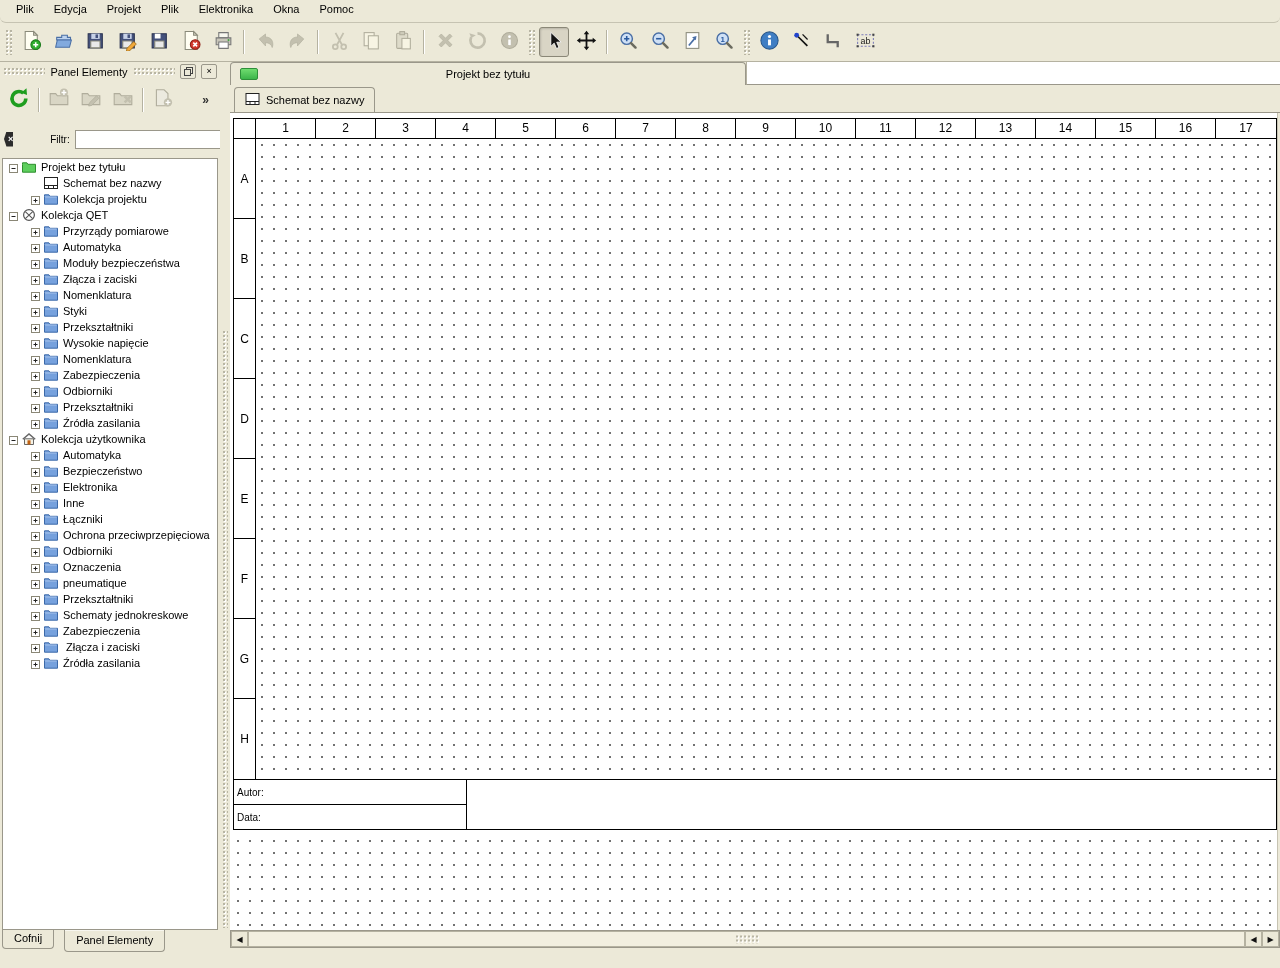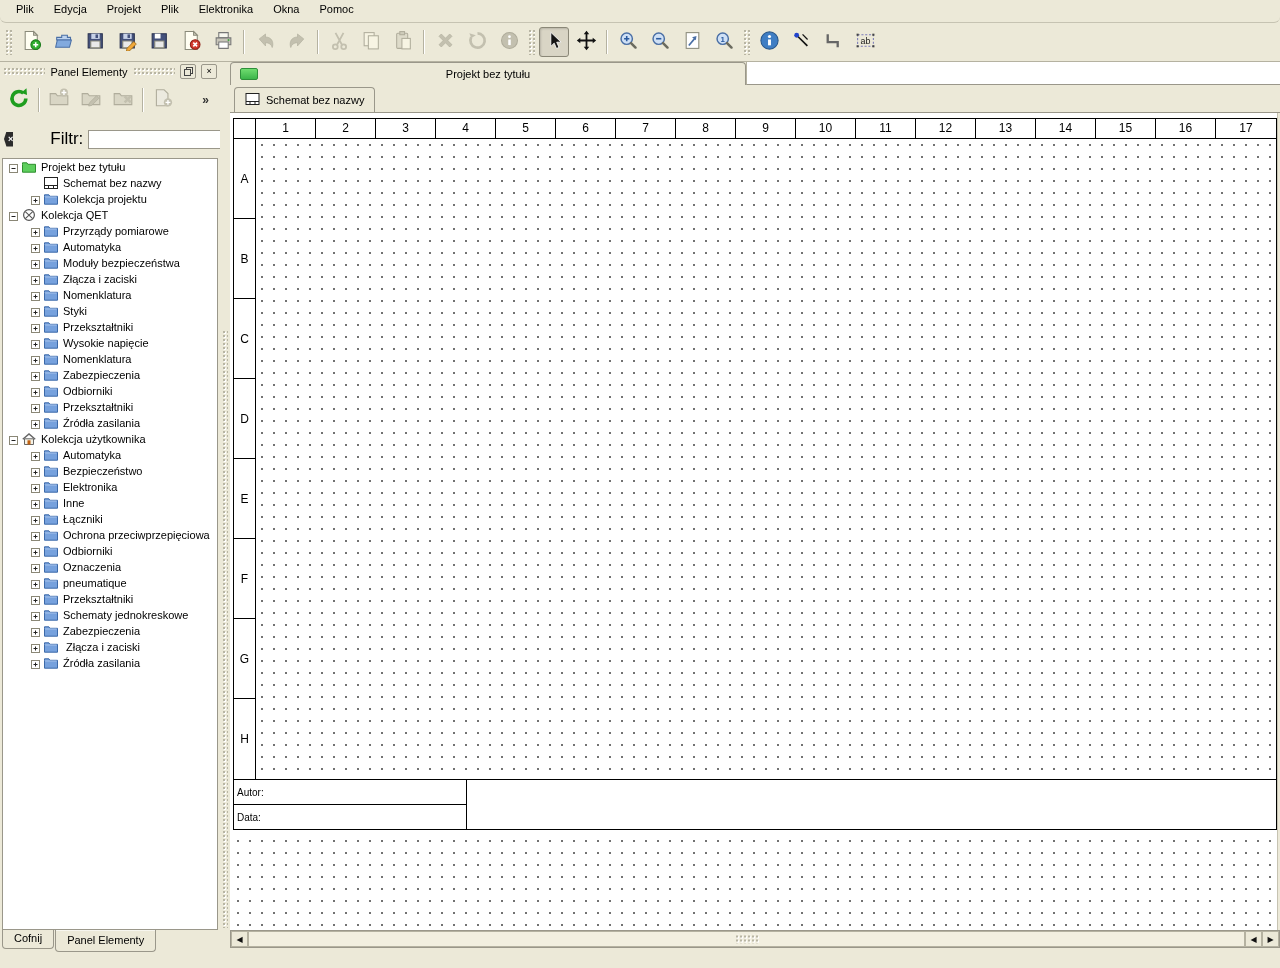--- a/index.html
+++ b/index.html
@@ -28,29 +28,29 @@
     background-size:4px 4px; background-position:0 0,1px 1px; }
   .dock-title-label { font-size:11px; }
   .winbtn { width:16px; height:15px; border:1px solid #9a978a; border-radius:2px; background:#ece9d8; display:flex; align-items:center; justify-content:center; font-size:9px; line-height:1; padding:0; }
   .dock-tools { height:38px; display:flex; align-items:center; padding:0 3px; }
   .ptool { width:32px; height:32px; display:flex; align-items:center; justify-content:center; }
   .psep { width:2px; height:24px; margin:0 3px; background:#b5b2a1; border-right:1px solid #fff; }
   .pmore { margin-left:auto; margin-right:8px; font-size:12px; font-weight:bold; color:#333; }
   .filter-row { display:flex; align-items:center; gap:5px; padding:0 4px; margin-top:10px; height:20px; }
   .clear-ico { width:20px; height:15px; background:#2b2b2b; clip-path:polygon(0 50%, 26% 0, 100% 0, 100% 100%, 26% 100%);
     color:#fff; font-size:9px; font-weight:bold; display:flex; align-items:center; justify-content:center; padding-left:4px; }
-  .filter-label { font-size:17px;padding-left:32px; }
+  .filter-label { font-size:10px;padding-left:32px; }
   #filter-input { flex:1; height:19px; border:1px solid #9a978a; background:#fff; font-size:11px; padding:0 3px; margin-right:2px; }
   #tree { position:absolute; left:2px; right:2px; top:96px; bottom:38px; background:#fff; border:1px solid #9a978a; overflow:hidden; }
   .trow { height:16px; display:flex; align-items:center; font-size:11px; white-space:pre; }
   .texp { width:9px; height:9px; margin-right:4px; flex:none; }
   .texp-space { width:13px; flex:none; }
   .tico { width:15px; flex:none; display:flex; align-items:center; }
   .tlabel { padding-left:4px; }
-  #dock-tabs { position:absolute; left:2px; top:868px; height:24px; display:flex; align-items:flex-start; gap:1px; }
+  #dock-tabs { position:absolute; left:2px; top:868px; height:24px; display:flex; align-items:flex-start; gap:10px; }
   .dock-tab { background:#ece9d8; border:1px solid #9a978a; border-top:none; border-radius:0 0 4px 4px; font-size:11px; padding:2px 11px 3px; height:19px; }
   .dock-tab.active { height:22px; padding-top:4px; box-shadow:0 1px 0 rgba(255,255,255,.6) inset; }
 
   
   #splitter { position:absolute; left:220px; top:62px; width:10px; bottom:0; background:#ece9d8; }
   #splitter::after { content:""; position:absolute; left:2px; right:2px; top:268px; bottom:40px;
     background-image:radial-gradient(#b8b5a4 30%, transparent 32%), radial-gradient(#fff 30%, transparent 32%);
     background-size:4px 4px; background-position:0 0,1px 1px; }
 
   

